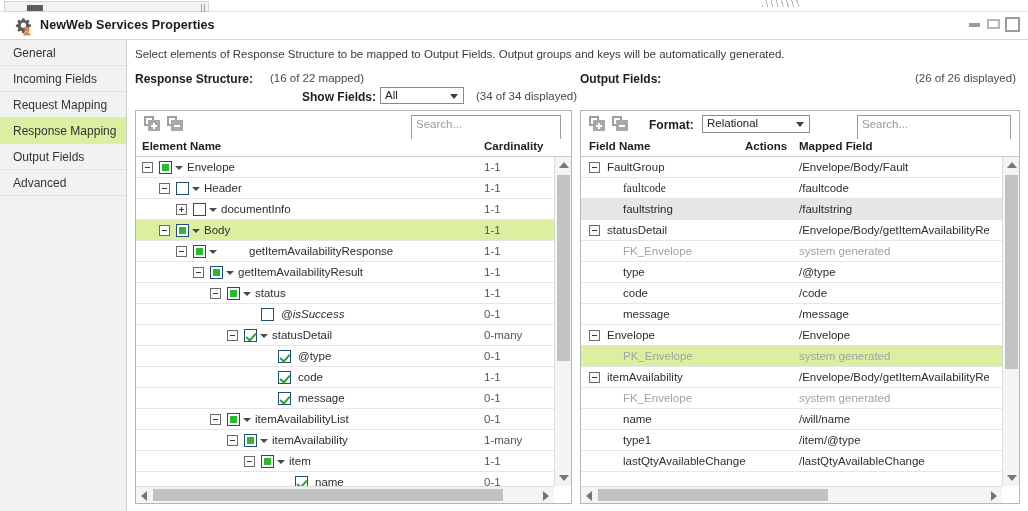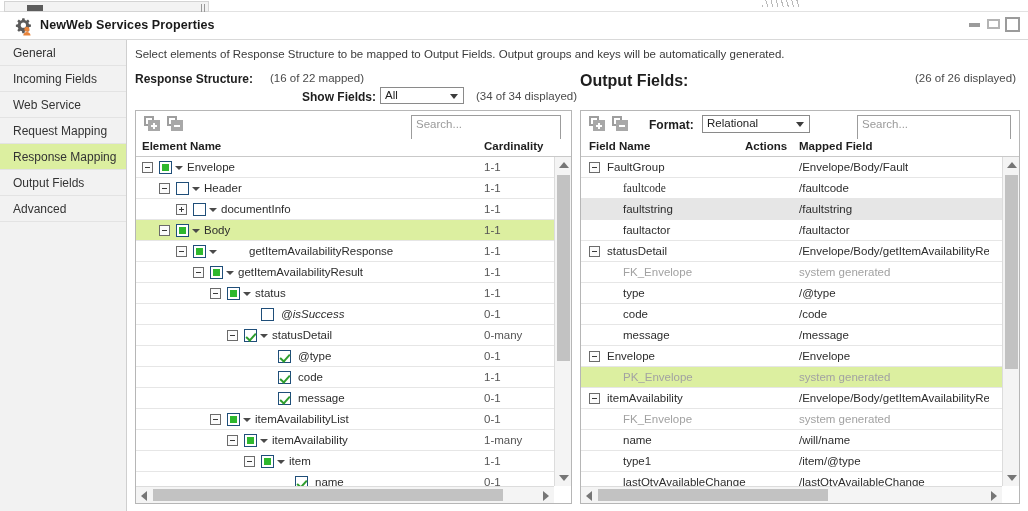--- a/index.html
+++ b/index.html
@@ -92,21 +92,21 @@
   #sf-value { position: absolute; left: 4px; top: 1px; font-size: 11.5px; color: #222; }
   #sf-arrow {
     position: absolute; right: 5px; top: 6px;
     width: 0; height: 0; border-left: 4px solid transparent;
     border-right: 4px solid transparent; border-top: 5px solid #3c3c3c;
   }
   #sf-count { position: absolute; left: 348px; top: 50px;
     font-size: 11.5px; color: #4a4a4a; white-space: nowrap; }
 
   #of-label { position: absolute; left: 452px; top: 32px;
-    font-size: 16px; font-weight: bold; color: #1e1e1e; white-space: nowrap; }
+    font-size: 12px; font-weight: bold; color: #1e1e1e; white-space: nowrap; }
   #of-count { position: absolute; right: 12px; top: 32px;
     font-size: 11.5px; color: #4a4a4a; white-space: nowrap; }
 
   
   .panel {
     position: absolute; top: 70px; height: 394px;
     background: #ffffff; border: 1px solid #b6b6b6;
   }
   #left-panel  { left: 7px;   width: 437px; }
   #right-panel { left: 452px; width: 440px; }
@@ -264,21 +264,20 @@
   </svg>
   <div id="app-title">NewWeb Services Properties</div>
   <div class="wctl" id="wc-min"></div>
   <div class="wctl" id="wc-restore"></div>
   <div class="wctl" id="wc-max"></div>
 </div>
 
 <div id="sidebar">
     <div class="nav-item"><span>General</span></div>
     <div class="nav-item"><span>Incoming Fields</span></div>
-    <div class="nav-item"><span>Web Service</span></div>
     <div class="nav-item"><span>Request Mapping</span></div>
     <div class="nav-item active"><span>Response Mapping</span></div>
     <div class="nav-item"><span>Output Fields</span></div>
     <div class="nav-item"><span>Advanced</span></div>
   </div>
 
 <div id="content">
 
   <div id="instruction">Select elements of Response Structure to be mapped to Output Fields. Output groups and keys will be automatically generated.</div>
 
@@ -493,24 +492,20 @@
         </div>
         <div class="row">
           <div class="rfield" style="left: 42px; font-family: Liberation Serif, serif;">faultcode</div>
           <div class="rmap">/faultcode</div>
         </div>
         <div class="row hover">
           <div class="rfield" style="left: 42px;">faultstring</div>
           <div class="rmap">/faultstring</div>
         </div>
         <div class="row">
-          <div class="rfield" style="left: 42px;">faultactor</div>
-          <div class="rmap">/faultactor</div>
-        </div>
-        <div class="row">
           <div class="tw" style="left: 8px;">
             <div class="hb"></div>
           </div>
           <div class="rfield" style="left: 26px;">statusDetail</div>
           <div class="rmap">/Envelope/Body/getItemAvailabilityRespons</div>
         </div>
         <div class="row">
           <div class="rfield dim" style="left: 42px;">FK_Envelope</div>
           <div class="rmap dim">system generated</div>
         </div>

